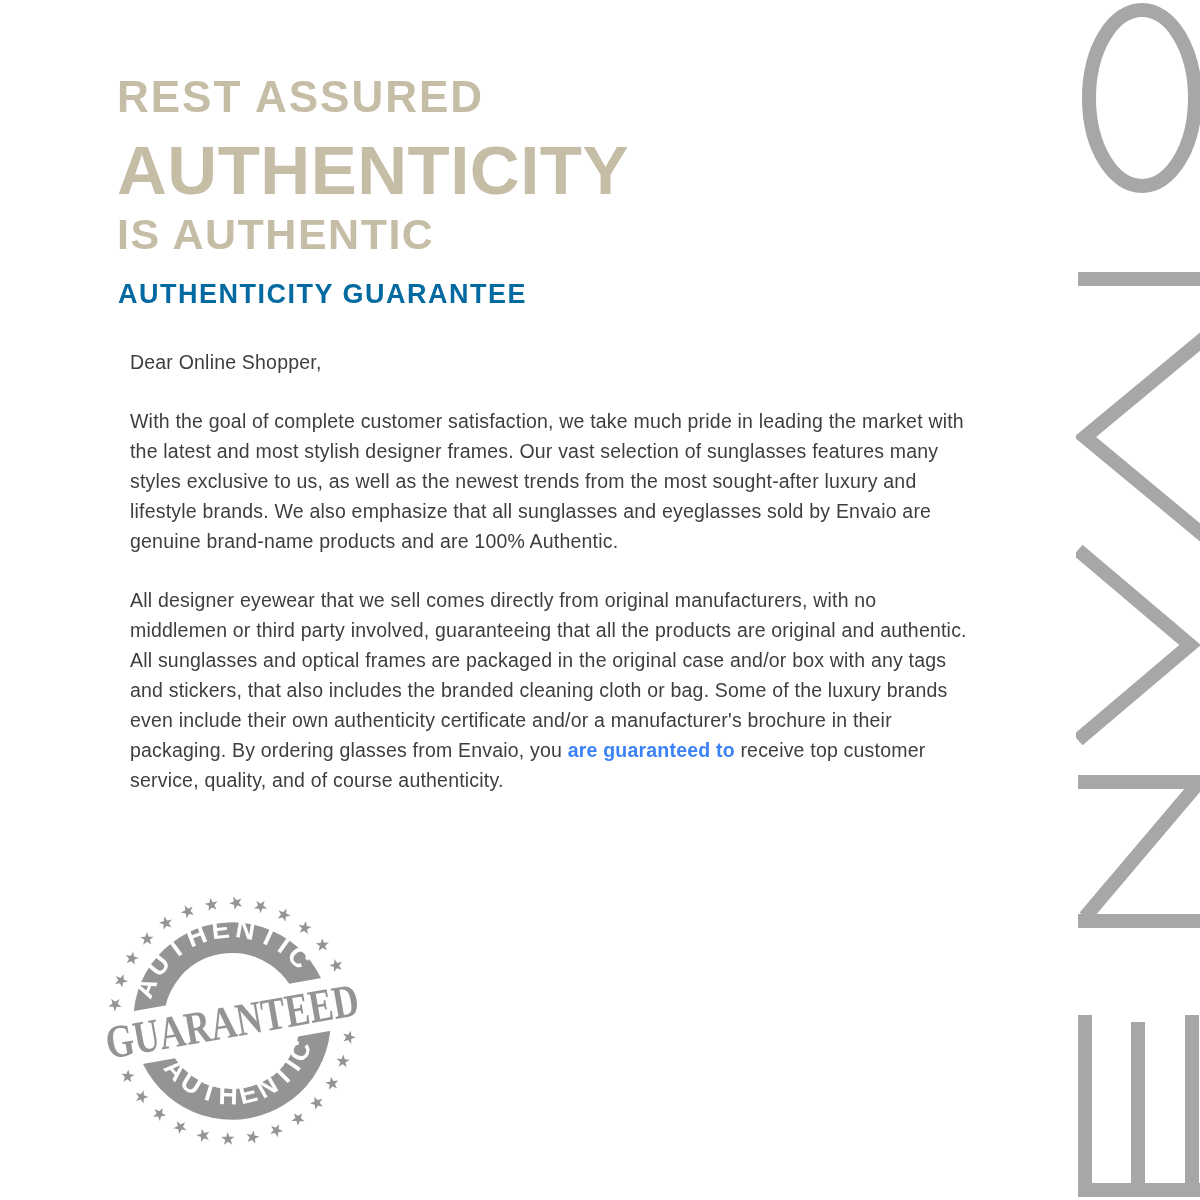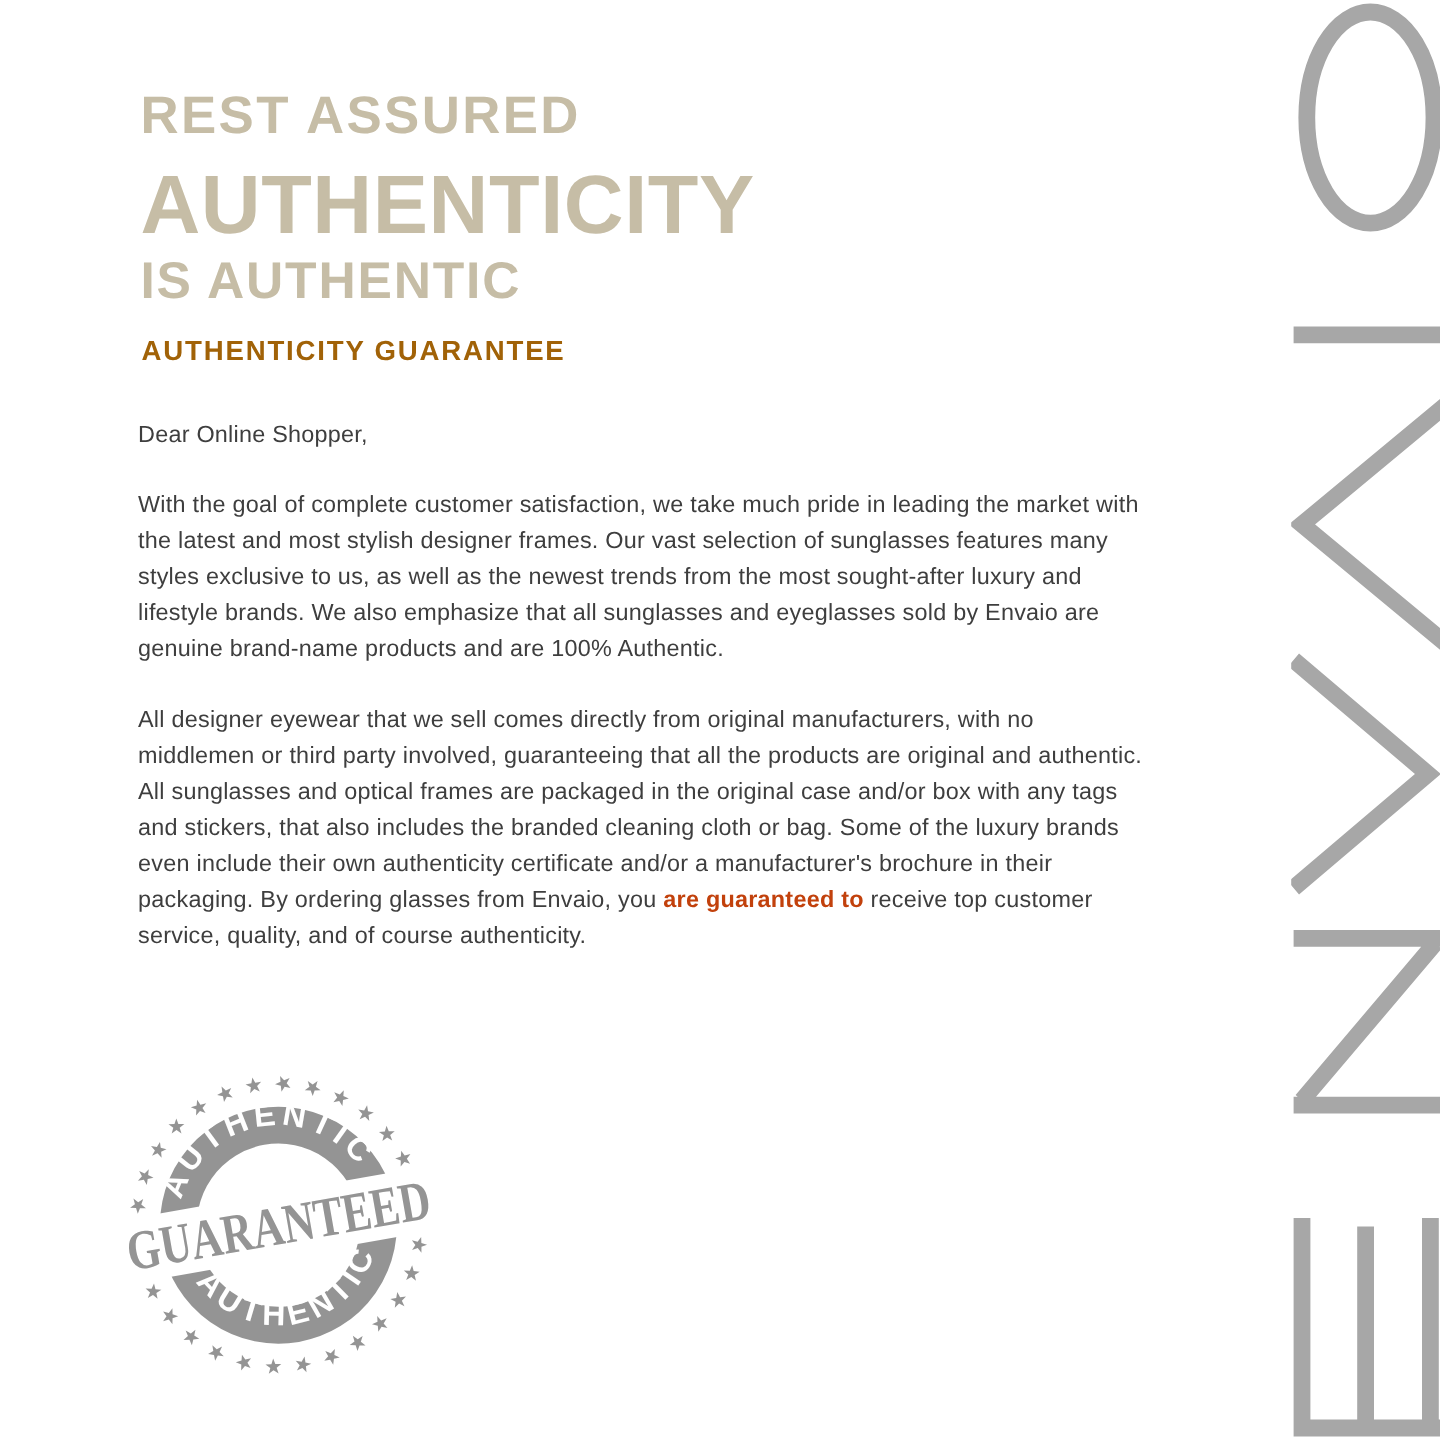--- a/index.html
+++ b/index.html
@@ -22,32 +22,32 @@
     letter-spacing: 0.5px; line-height: 72px; margin-top: 13px;
   }
   .hero-line3 {
     font-size: 43px; font-weight: bold; color: #c6bda6;
     letter-spacing: 1.5px; line-height: 48px; margin-top: 3px;
   }
 
   
   .section-heading {
     position: absolute; left: 118px; top: 279px;
-    font-size: 23px; font-weight: bold; color: #a16207;
+    font-size: 27px; font-weight: bold; color: #0369a1;
     letter-spacing: 1.5px;
   }
 
   
   .letter {
-    position: absolute; left: 115px; top: 347px; width: 845px;
+    position: absolute; left: 130px; top: 347px; width: 845px;
     font-size: 19.5px; color: #3e3e3e; line-height: 30px;
     letter-spacing: 0.2px;
   }
   .letter p { margin-bottom: 29px; }
-  .letter strong { font-weight: bold; color: #c2410c; }
+  .letter strong { font-weight: bold; color: #3b82f6; }
 
   
   .stamp {
     position: absolute; left: 103px; top: 892px;
     width: 258px; height: 258px;
   }
   .stamp .ring-text {
     font-family: "Liberation Sans", "DejaVu Sans", sans-serif;
     font-weight: bold; font-size: 27px; letter-spacing: 4px;
     fill: #ffffff;

